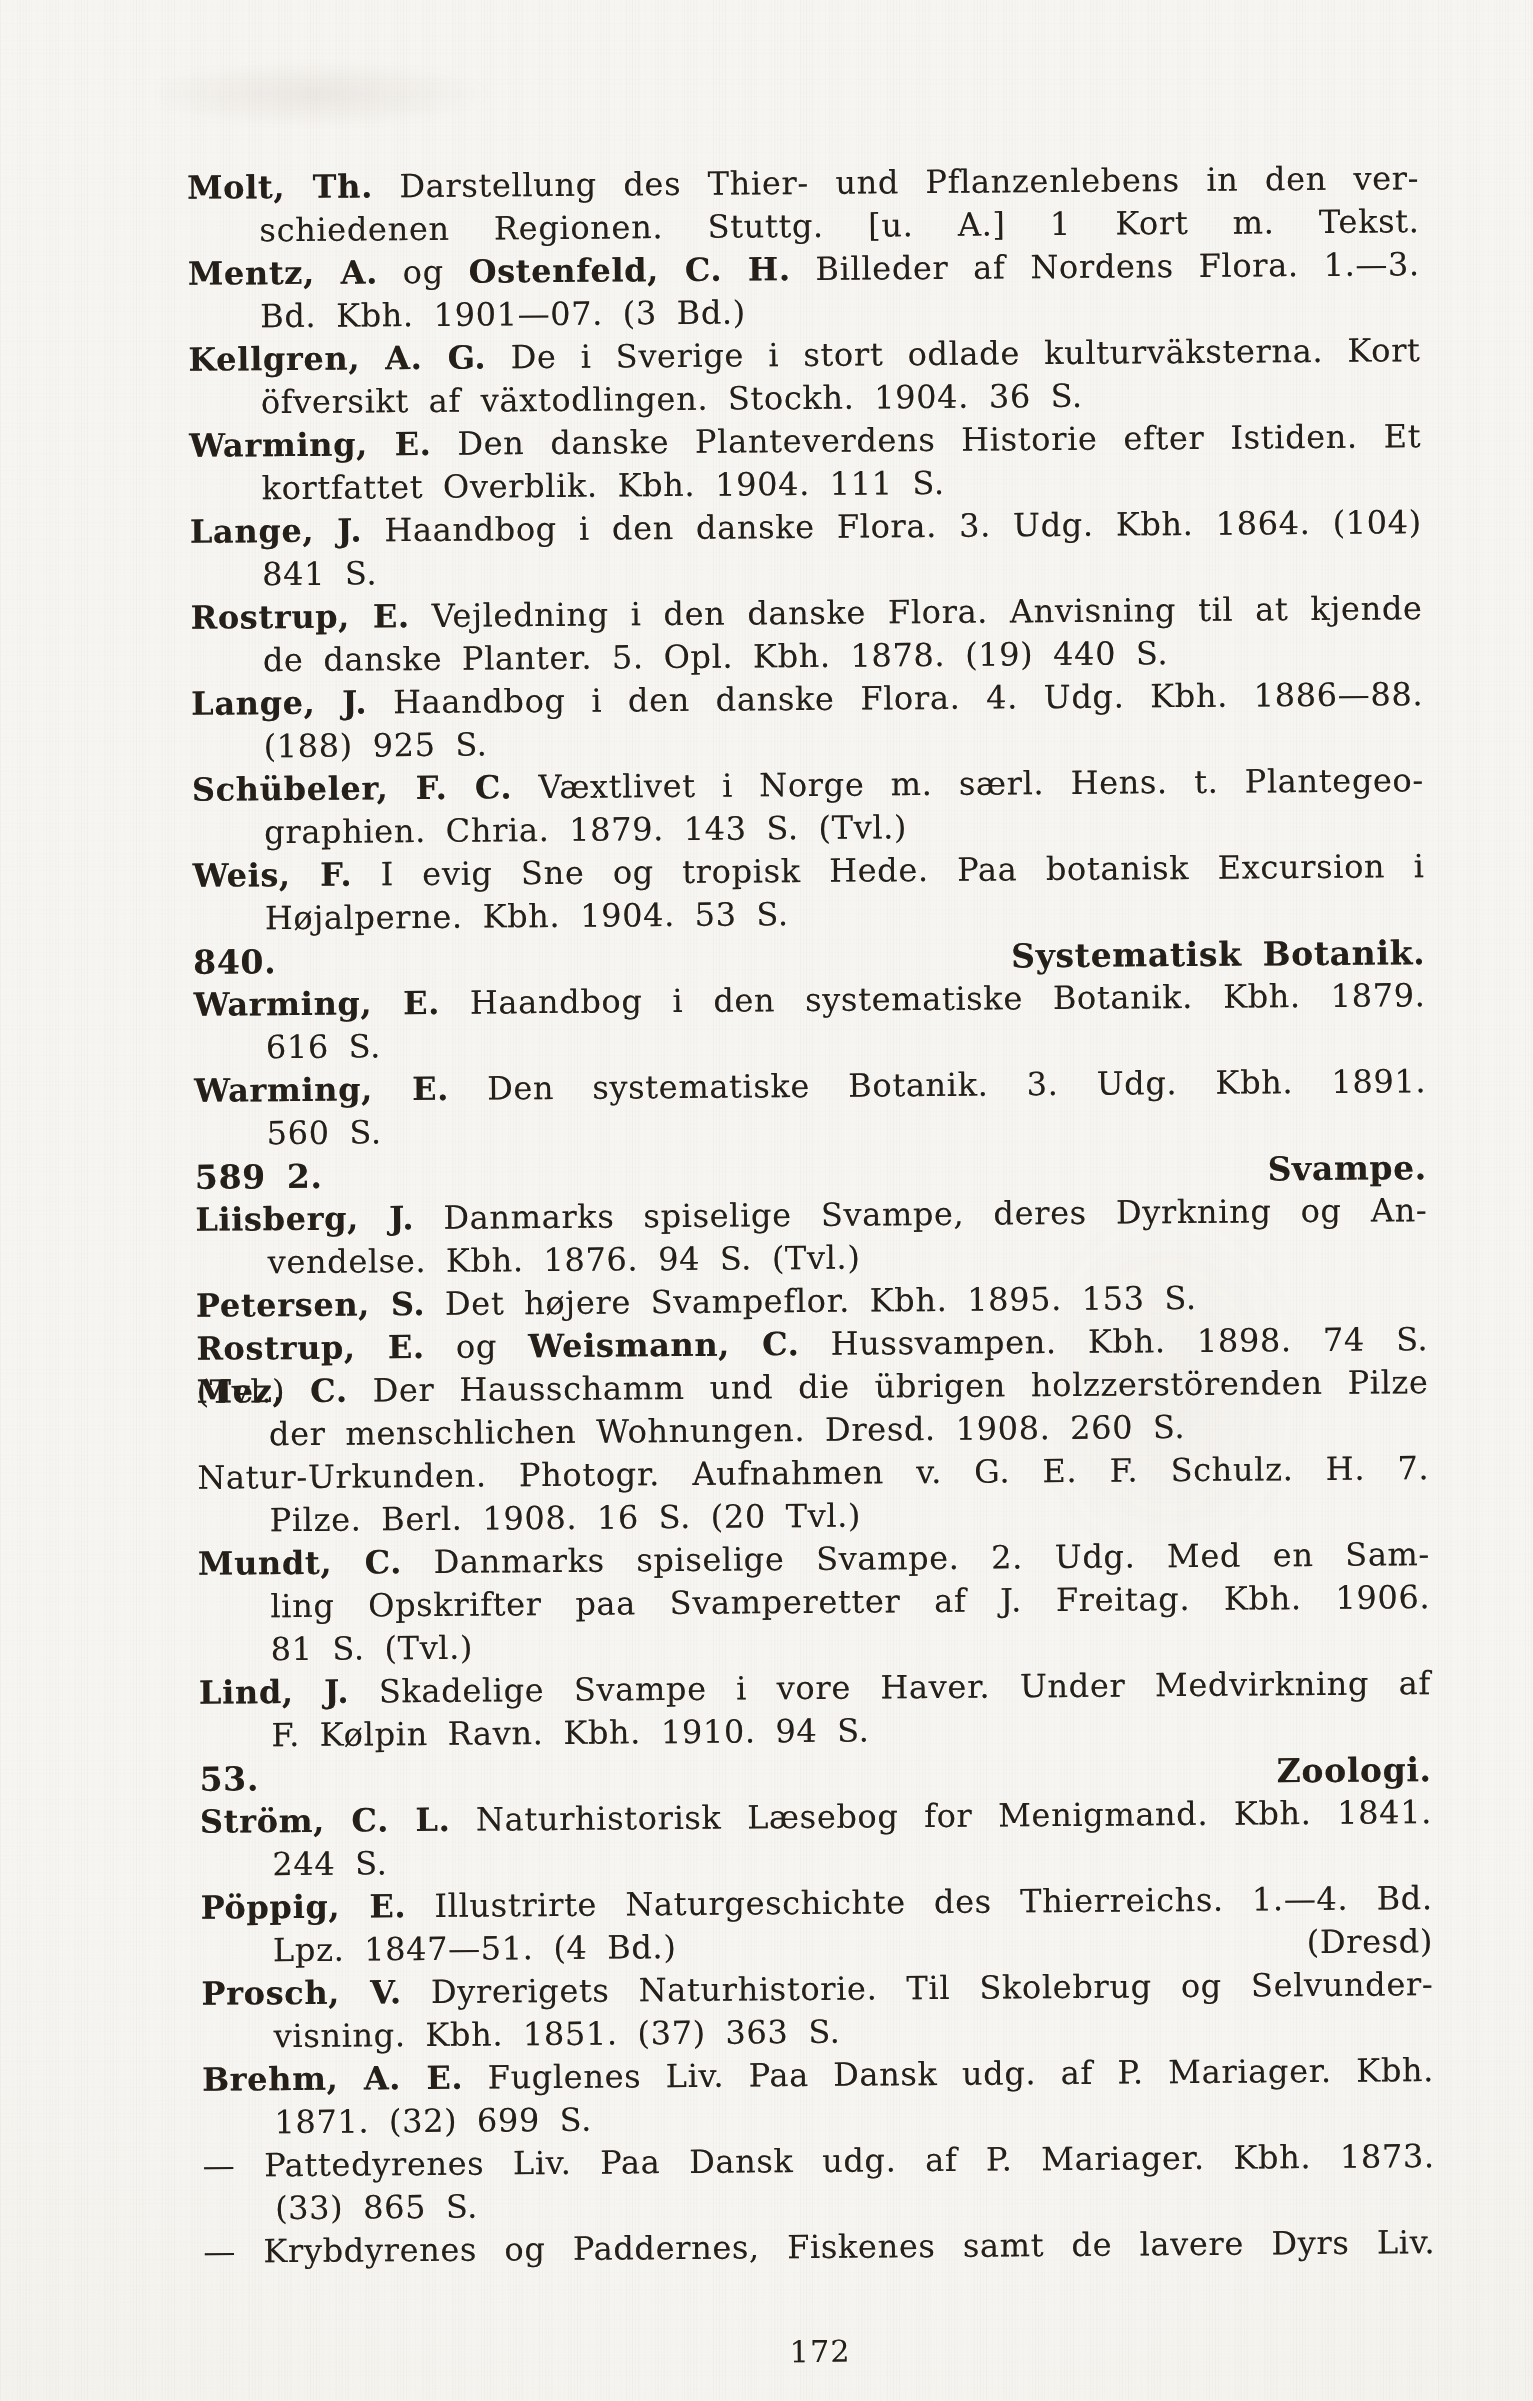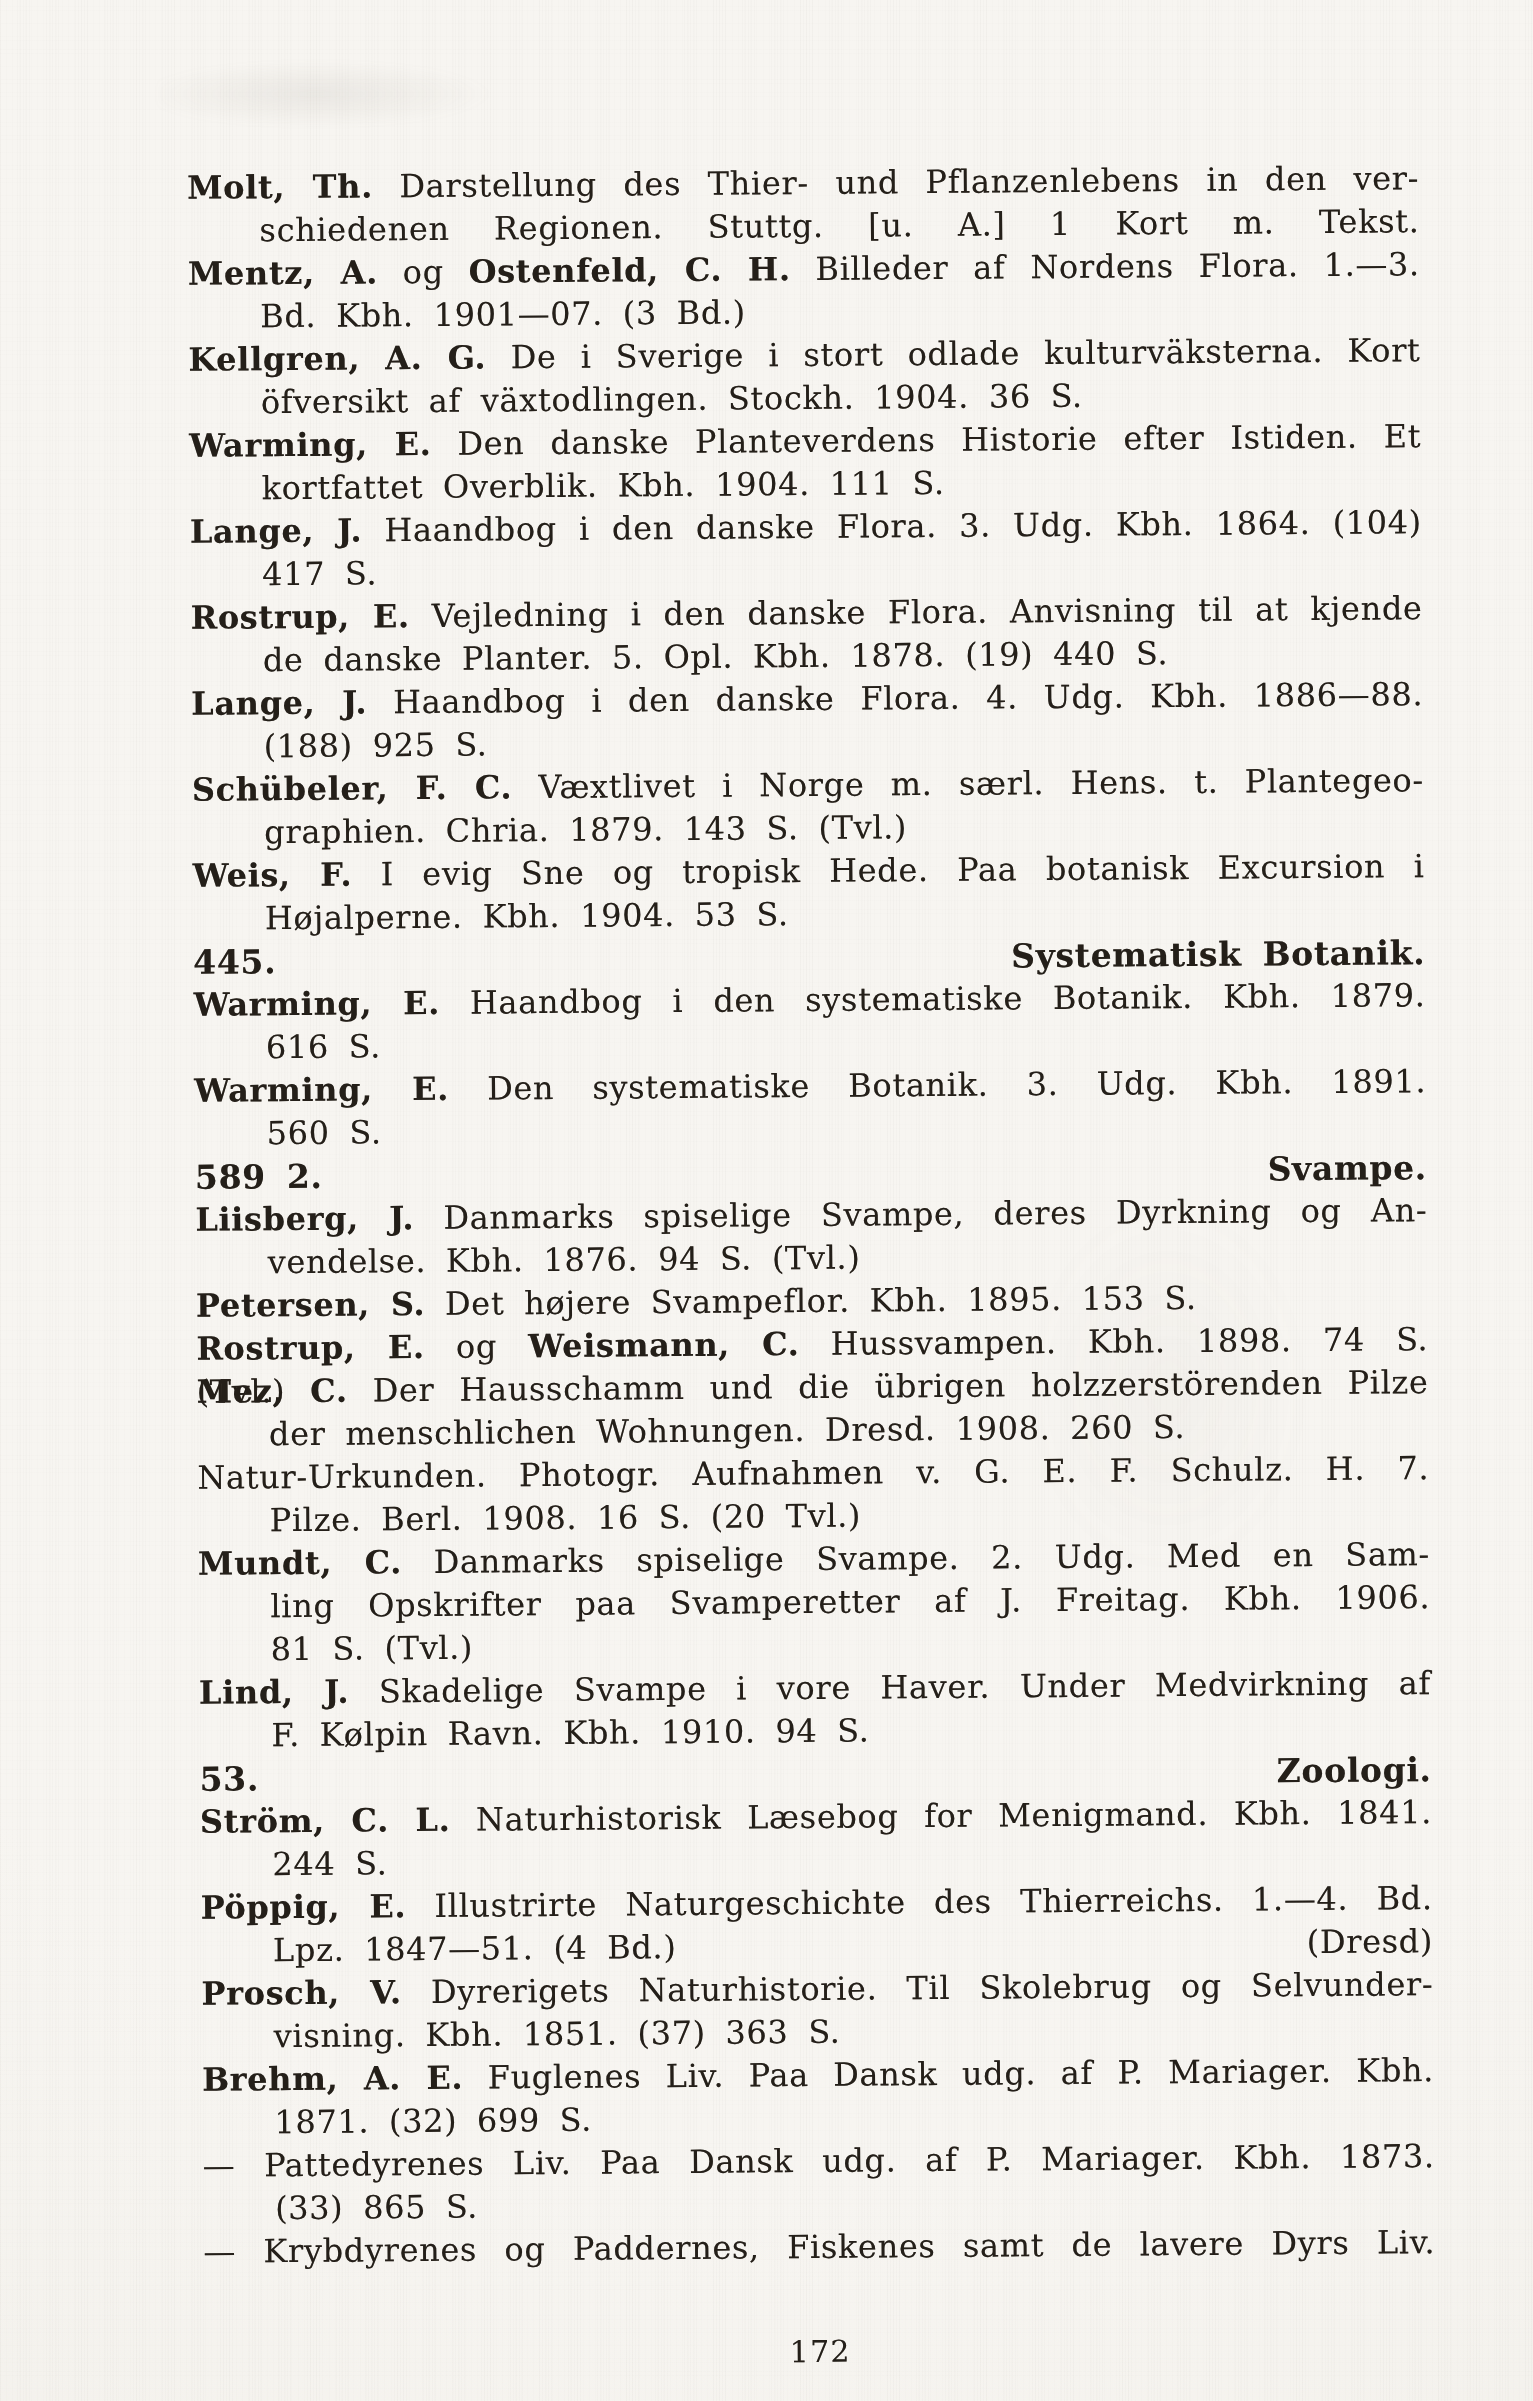--- a/index.html
+++ b/index.html
@@ -71,40 +71,40 @@
         <div class="entry">
           <div class="line just"><span class="b">Kellgren, A. G.</span><span> De i Sverige i stort odlade kulturväksterna. Kort</span></div>
           <div class="line ind"><span>öfversikt af växtodlingen. Stockh. 1904. 36 S.</span></div>
         </div>
         <div class="entry">
           <div class="line just"><span class="b">Warming, E.</span><span> Den danske Planteverdens Historie efter Istiden. Et</span></div>
           <div class="line ind"><span>kortfattet Overblik. Kbh. 1904. 111 S.</span></div>
         </div>
         <div class="entry">
           <div class="line just"><span class="b">Lange, J.</span><span> Haandbog i den danske Flora. 3. Udg. Kbh. 1864. (104)</span></div>
-          <div class="line ind"><span>417 S.</span></div>
+          <div class="line ind"><span>841 S.</span></div>
         </div>
         <div class="entry">
           <div class="line just"><span class="b">Rostrup, E.</span><span> Vejledning i den danske Flora. Anvisning til at kjende</span></div>
           <div class="line ind"><span>de danske Planter. 5. Opl. Kbh. 1878. (19) 440 S.</span></div>
         </div>
         <div class="entry">
           <div class="line just"><span class="b">Lange, J.</span><span> Haandbog i den danske Flora. 4. Udg. Kbh. 1886—88.</span></div>
           <div class="line ind"><span>(188) 925 S.</span></div>
         </div>
         <div class="entry">
           <div class="line just"><span class="b">Schübeler, F. C.</span><span> Væxtlivet i Norge m. særl. Hens. t. Plantegeo-</span></div>
           <div class="line ind"><span>graphien. Chria. 1879. 143 S. (Tvl.)</span></div>
         </div>
         <div class="entry">
           <div class="line just"><span class="b">Weis, F.</span><span> I evig Sne og tropisk Hede. Paa botanisk Excursion i</span></div>
           <div class="line ind"><span>Højalperne. Kbh. 1904. 53 S.</span></div>
         </div>
         <div class="heading">
-          <span class="hl">445.</span>
+          <span class="hl">840.</span>
           <span class="hr">Systematisk Botanik.</span>
         </div>
         <div class="entry">
           <div class="line just"><span class="b">Warming, E.</span><span> Haandbog i den systematiske Botanik. Kbh. 1879.</span></div>
           <div class="line ind"><span>616 S.</span></div>
         </div>
         <div class="entry">
           <div class="line just"><span class="b">Warming, E.</span><span> Den systematiske Botanik. 3. Udg. Kbh. 1891.</span></div>
           <div class="line ind"><span>560 S.</span></div>
         </div>

